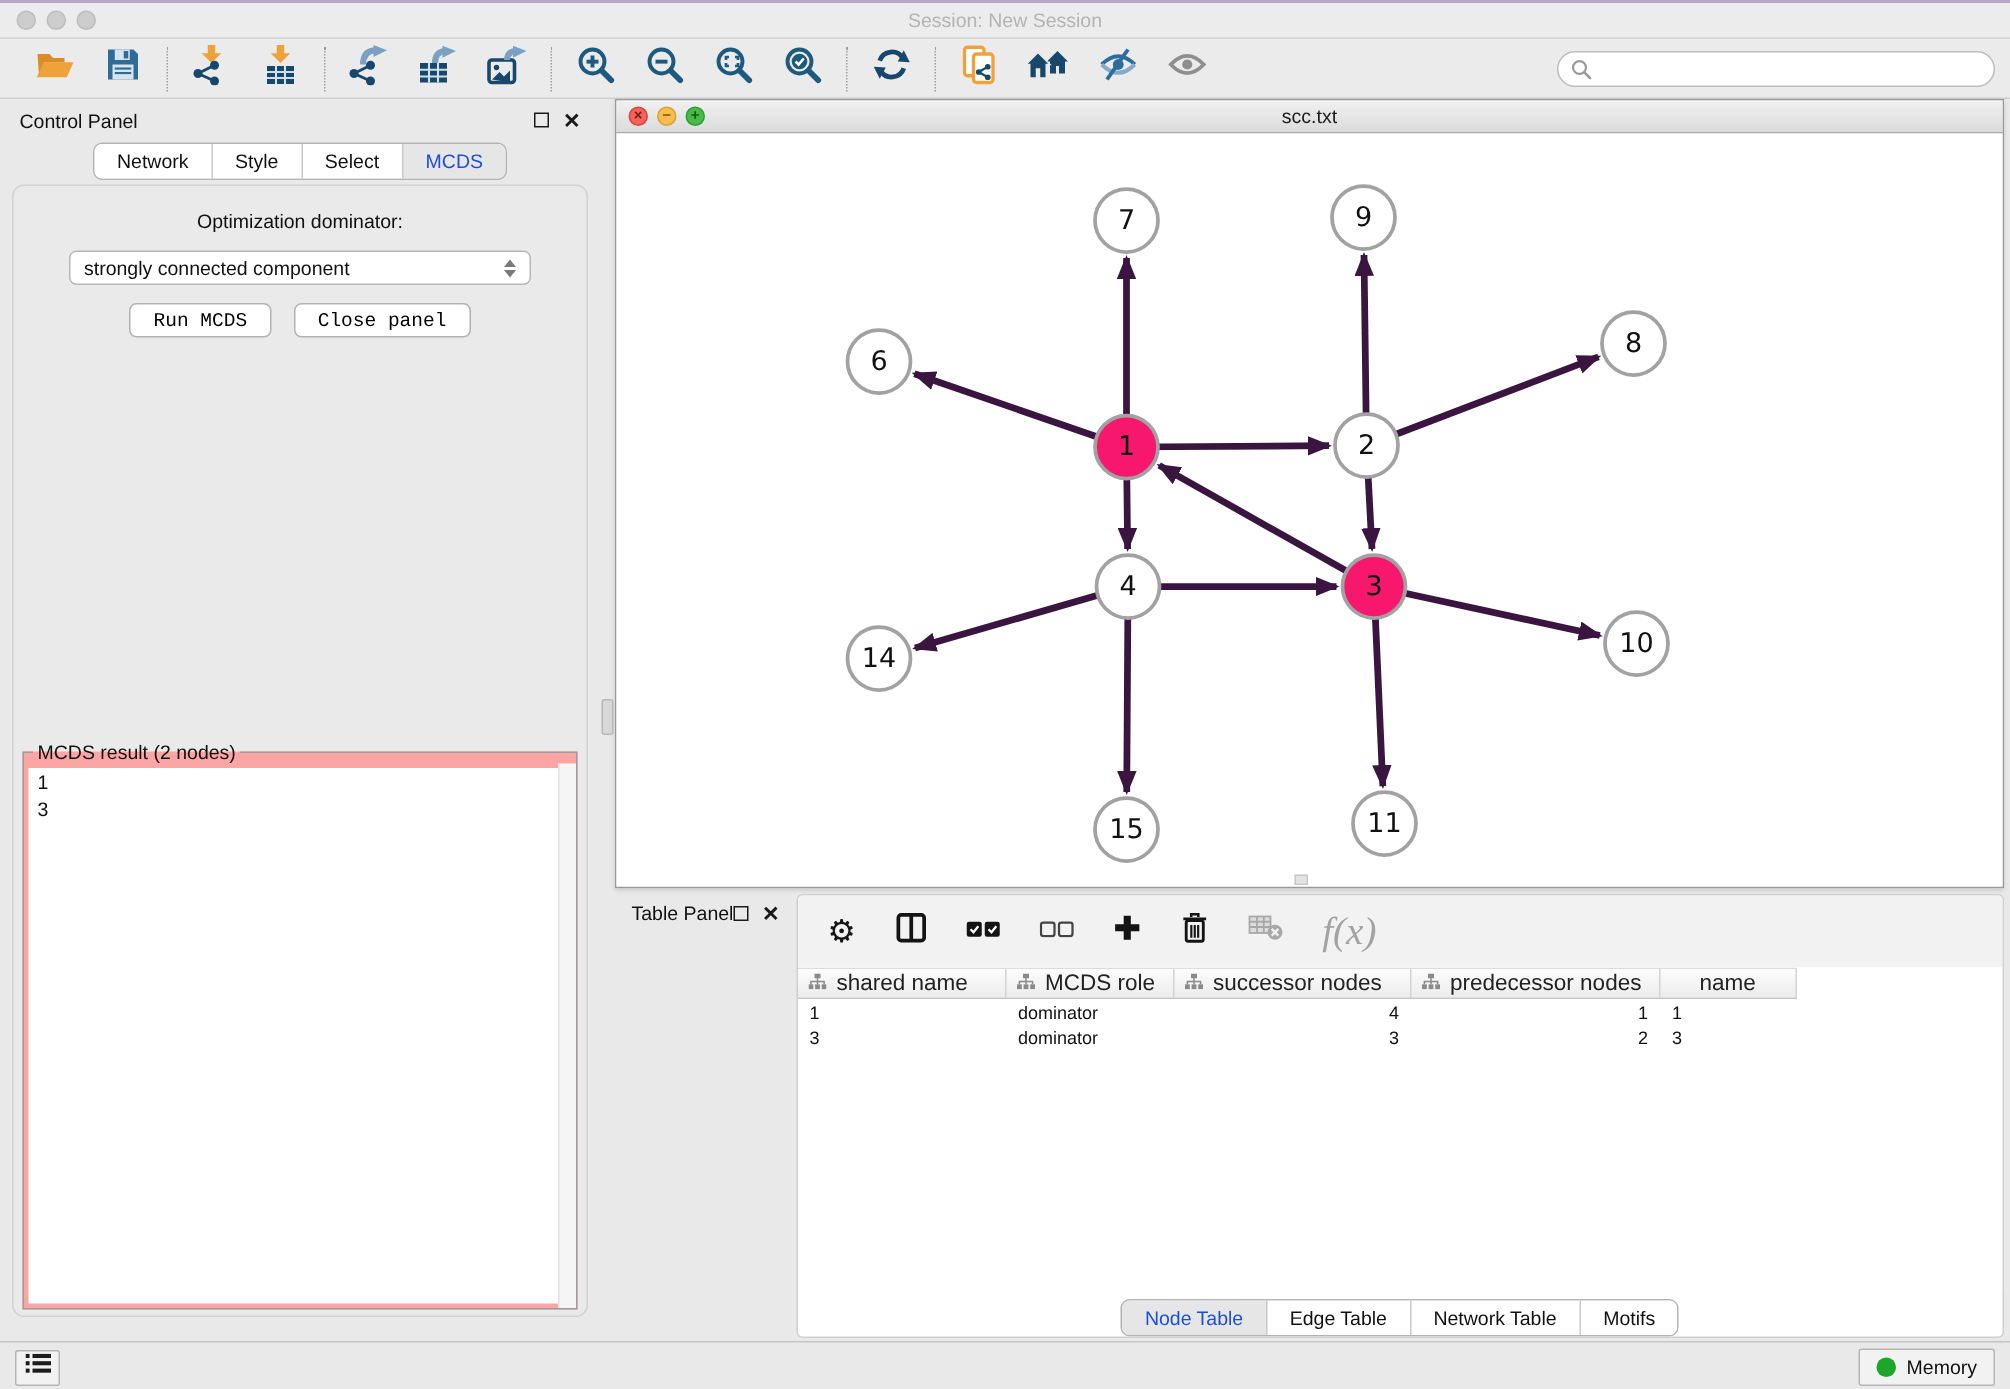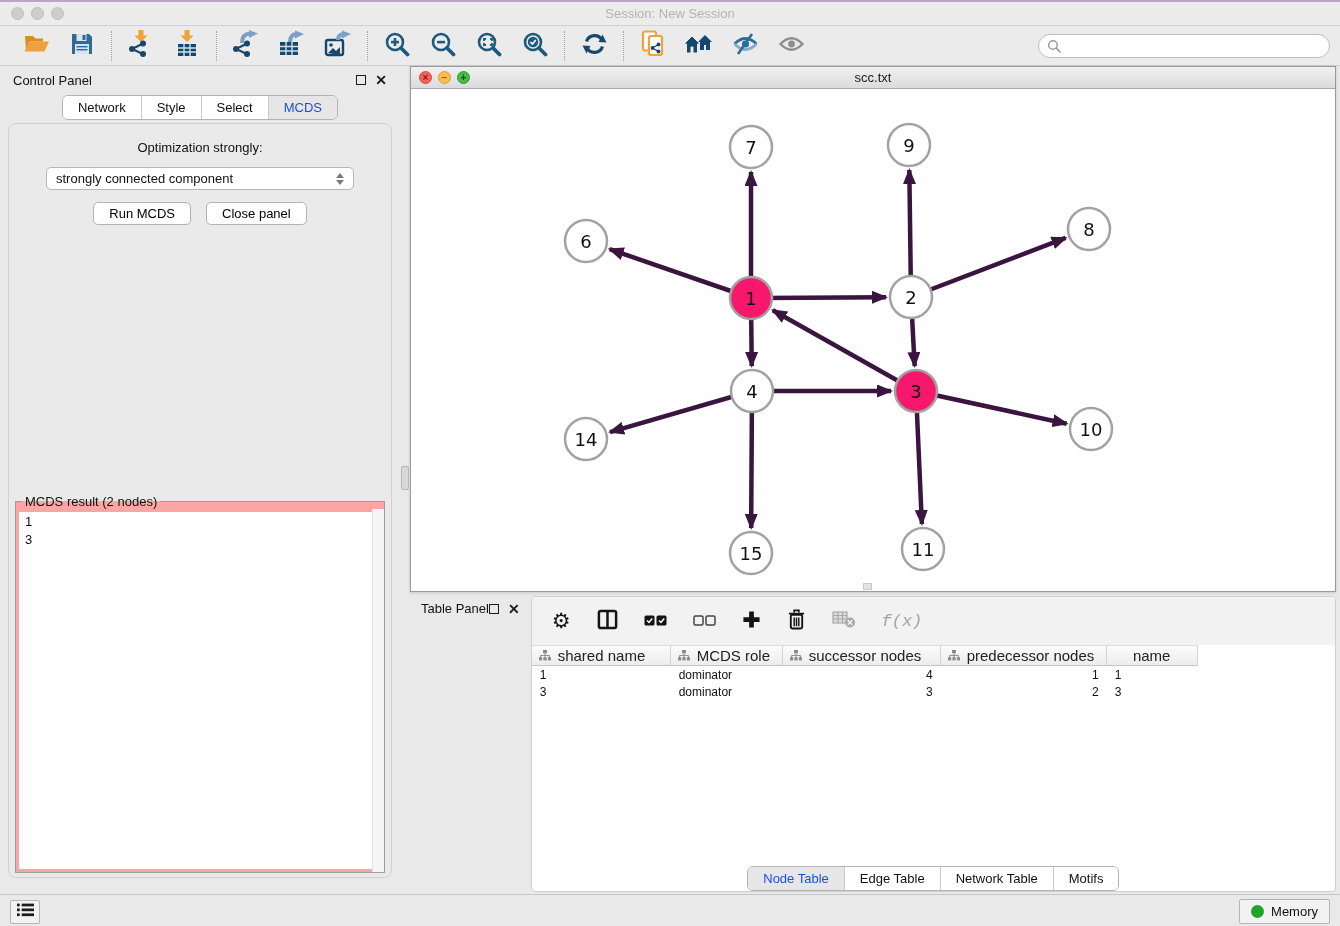--- a/index.html
+++ b/index.html
@@ -35,21 +35,21 @@
   .seg-tab{padding:4px 15px;font-size:13px;background:#fff;border-left:1px solid #c9c9c9;white-space:nowrap}
   .seg-tab:first-child{border-left:none}
   .seg-tab.active{background:#e6e6e6;color:#1d4ed8}
   .cp-body{position:absolute;left:8px;right:8px;top:57px;bottom:16px;border:1px solid #d2d2d2;border-radius:8px;background:#eaeaea;padding-top:16px}
   .opt-label{text-align:center;font-size:13px;margin-bottom:10px}
   .select{margin:12px auto;width:308px;height:23px;background:#fff;border:1px solid #b7b7b7;border-radius:5px;display:flex;align-items:center;padding:0 9px;font-size:13px}
   .stepper{margin-left:auto;display:flex;flex-direction:column;gap:2px}
   .tri-up{width:0;height:0;border-left:4px solid transparent;border-right:4px solid transparent;border-bottom:5px solid #7a7a7a}
   .tri-dn{width:0;height:0;border-left:4px solid transparent;border-right:4px solid transparent;border-top:5px solid #7a7a7a}
   .cp-buttons{display:flex;justify-content:center;gap:15px;margin-top:11px}
-  .btn{background:#fff;border:1px solid #b3b3b3;border-radius:5px;padding:3px 15px;font-size:13px;font-family:Liberation Sans, sans-serif}
+  .btn{background:#fff;border:1px solid #b3b3b3;border-radius:5px;padding:3px 15px;font-size:13px;font-family:Liberation Mono, monospace}
   fieldset.result{position:absolute;left:6px;right:6px;top:370px;bottom:4px;border:1px solid #9d9d9d;padding:3px;background:#fca5a5}
   fieldset.result legend{font-size:13px;padding:0 3px;margin-left:3px;background:transparent}
   .result-area{width:100%;height:100%;background:#fff;position:relative;font-size:13px;line-height:18px;padding:1px 6px;white-space:pre-line}
   .result-scroll{position:absolute;right:0;top:0;bottom:0;width:12px;background:#f5f5f5;border-left:1px solid #e3e3e3}
 
   
   .splitter{width:10px;flex:none;position:relative}
   .splitter-handle{position:absolute;left:1px;top:400px;width:8px;height:24px;background:#d8d8d8;border:1px solid #b8b8b8;border-radius:2px}
 
   
@@ -66,21 +66,21 @@
   #graph-svg{position:absolute;left:0;top:0}
   .canvas-handle{position:absolute;left:452px;bottom:1px;width:9px;height:7px;background:#e3e3e3;border:1px solid #c8c8c8}
 
   
   .table-panel{margin-top:4px;flex:1;display:flex;flex-direction:row;min-height:0}
   .tp-header{height:25px;display:flex;align-items:center;padding:0 11px;font-size:13px}
   .tp-content{flex:1;margin:0 0 2px 0;background:#fff;border:1px solid #cfcfcf;border-radius:4px;display:flex;flex-direction:column;overflow:hidden;min-height:0}
   .tp-toolbar{height:48px;background:#f2f2f2;display:flex;align-items:center;gap:26px;padding:0 20px;flex:none}
   .tp-tool{display:flex;align-items:center;justify-content:center}
   .gear-glyph{font-size:21px;line-height:21px;color:#161616;font-family:"DejaVu Sans",sans-serif}
-  .fx-glyph{font-family:Liberation Mono, monospace;font-style:italic;font-size:17px;color:#a3a3a3}
+  .fx-glyph{font-family:Liberation Serif, serif;font-style:italic;font-size:26px;color:#a3a3a3}
   .tp-table{flex:1;background:#fff;overflow:hidden}
   .thead{display:flex;height:21px;width:666px;background:linear-gradient(#fcfcfc,#ececec);border-top:1px solid #dcdcdc;border-bottom:1px solid #c6c6c6}
   .th{display:flex;align-items:center;gap:7px;font-size:15px;color:#222;border-right:1px solid #d4d4d4;padding:0 7px;overflow:hidden}
   .th.center{justify-content:center}
   .tr{display:flex;height:17px;align-items:center;font-size:12px}
   .td{padding:0 8px;overflow:hidden;white-space:nowrap}
   .c0{width:139px}.c1{width:112px}.c2{width:158px}.c3{width:166px}.c4{width:91px}
   .ta-r{text-align:right}
   .tp-tabs{height:30px;display:flex;justify-content:center;align-items:flex-end;flex:none}
 
@@ -280,21 +280,21 @@
       </div>
       <div class="cp-tabs">
         <div class="seg">
           <span class="seg-tab">Network</span>
           <span class="seg-tab">Style</span>
           <span class="seg-tab">Select</span>
           <span class="seg-tab active">MCDS</span>
         </div>
       </div>
       <div class="cp-body">
-        <div class="opt-label">Optimization strongly:</div>
+        <div class="opt-label">Optimization dominator:</div>
         <div class="select">
           <span>strongly connected component</span>
           <span class="stepper">
               <span class="tri-up"></span>
               <span class="tri-dn"></span>
             </span>
         </div>
         <div class="cp-buttons">
           <button class="btn">Run MCDS</button>
           <button class="btn">Close panel</button>

